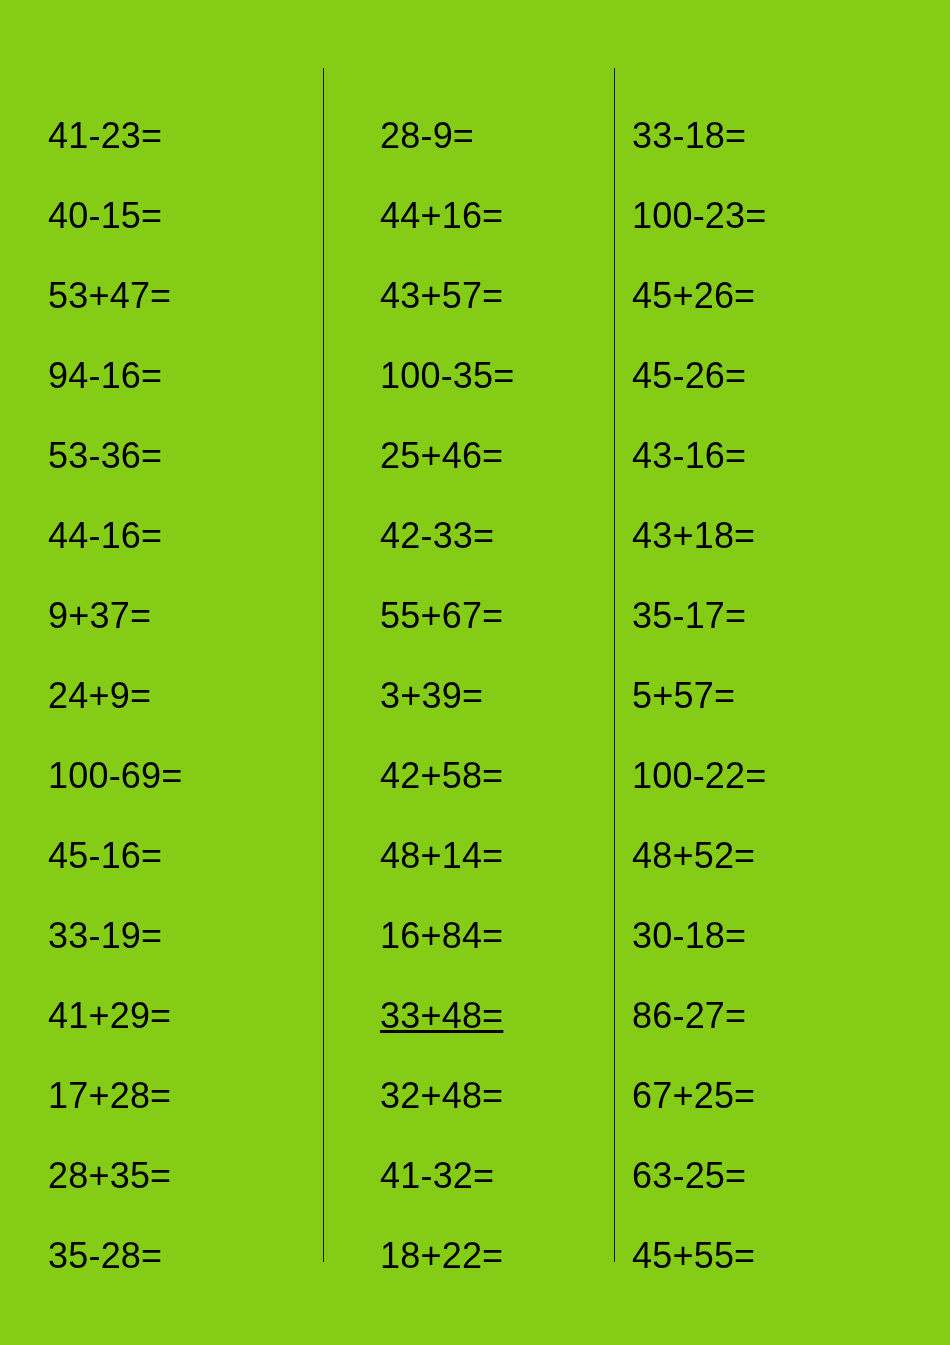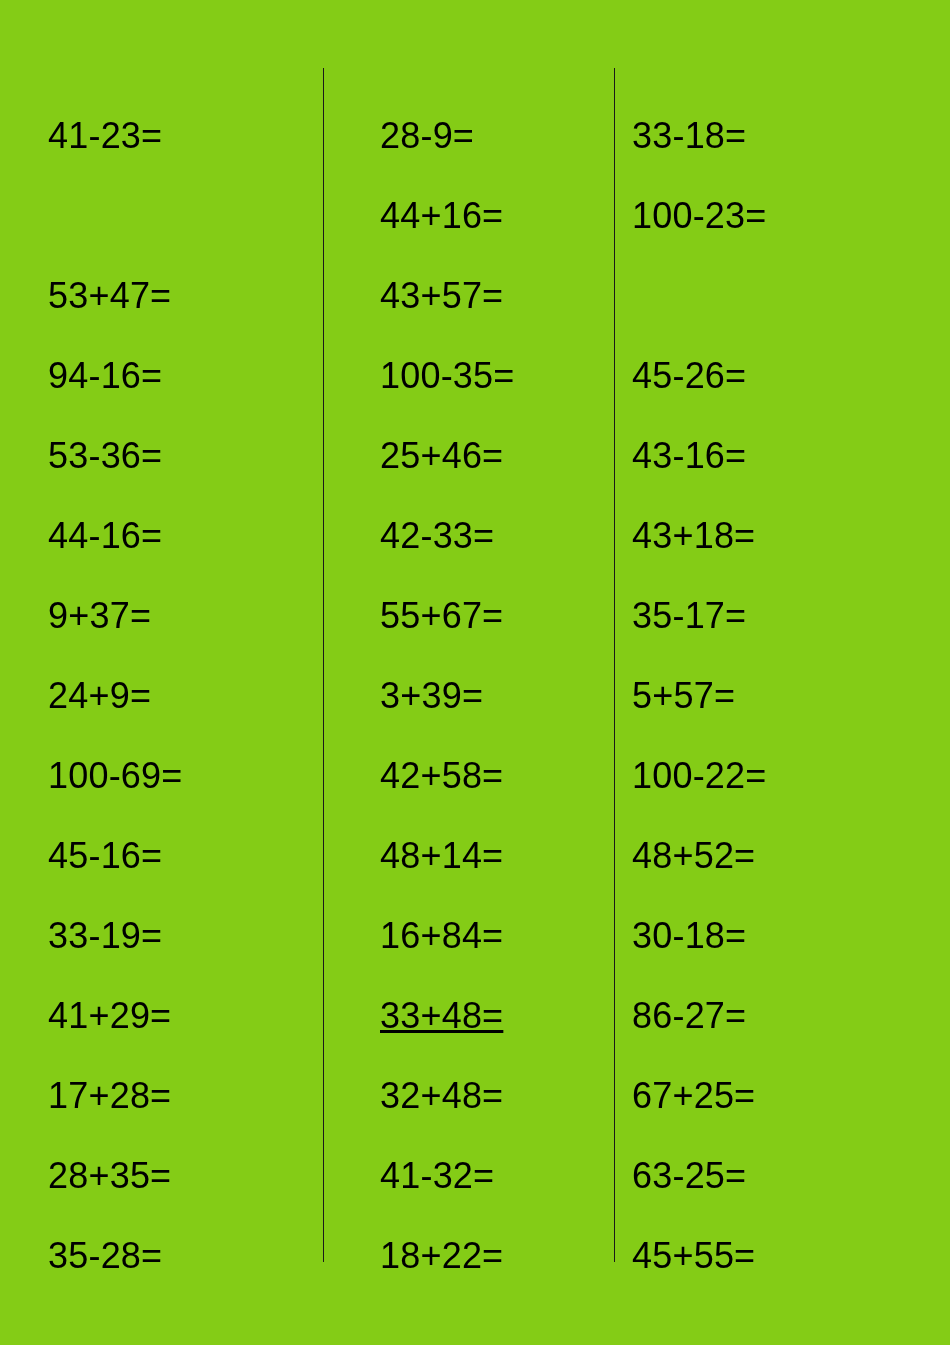--- a/index.html
+++ b/index.html
@@ -61,20 +61,21 @@
 </style>
 </head>
 <body>
 
 <div id="worksheet">
 
   <div class="columns">
 
     <div class="problem-column col-0">
         <div class="problem-row" style="top: 96px;">41-23=</div>
+        <div class="problem-row" style="top: 176px;">40-15=</div>
         <div class="problem-row" style="top: 256px;">53+47=</div>
         <div class="problem-row" style="top: 336px;">94-16=</div>
         <div class="problem-row" style="top: 416px;">53-36=</div>
         <div class="problem-row" style="top: 496px;">44-16=</div>
         <div class="problem-row" style="top: 576px;">9+37=</div>
         <div class="problem-row" style="top: 656px;">24+9=</div>
         <div class="problem-row" style="top: 736px;">100-69=</div>
         <div class="problem-row" style="top: 816px;">45-16=</div>
         <div class="problem-row" style="top: 896px;">33-19=</div>
         <div class="problem-row" style="top: 976px;">41+29=</div>
@@ -95,20 +96,21 @@
         <div class="problem-row" style="top: 816px;">48+14=</div>
         <div class="problem-row" style="top: 896px;">16+84=</div>
         <div class="problem-row" style="top: 976px; text-decoration: underline;">33+48=</div>
         <div class="problem-row" style="top: 1056px;">32+48=</div>
         <div class="problem-row" style="top: 1136px;">41-32=</div>
         <div class="problem-row" style="top: 1216px;">18+22=</div>
       </div>
     <div class="problem-column col-2">
         <div class="problem-row" style="top: 96px;">33-18=</div>
         <div class="problem-row" style="top: 176px;">100-23=</div>
+        <div class="problem-row" style="top: 256px;">45+26=</div>
         <div class="problem-row" style="top: 336px;">45-26=</div>
         <div class="problem-row" style="top: 416px;">43-16=</div>
         <div class="problem-row" style="top: 496px;">43+18=</div>
         <div class="problem-row" style="top: 576px;">35-17=</div>
         <div class="problem-row" style="top: 656px;">5+57=</div>
         <div class="problem-row" style="top: 736px;">100-22=</div>
         <div class="problem-row" style="top: 816px;">48+52=</div>
         <div class="problem-row" style="top: 896px;">30-18=</div>
         <div class="problem-row" style="top: 976px;">86-27=</div>
         <div class="problem-row" style="top: 1056px;">67+25=</div>

